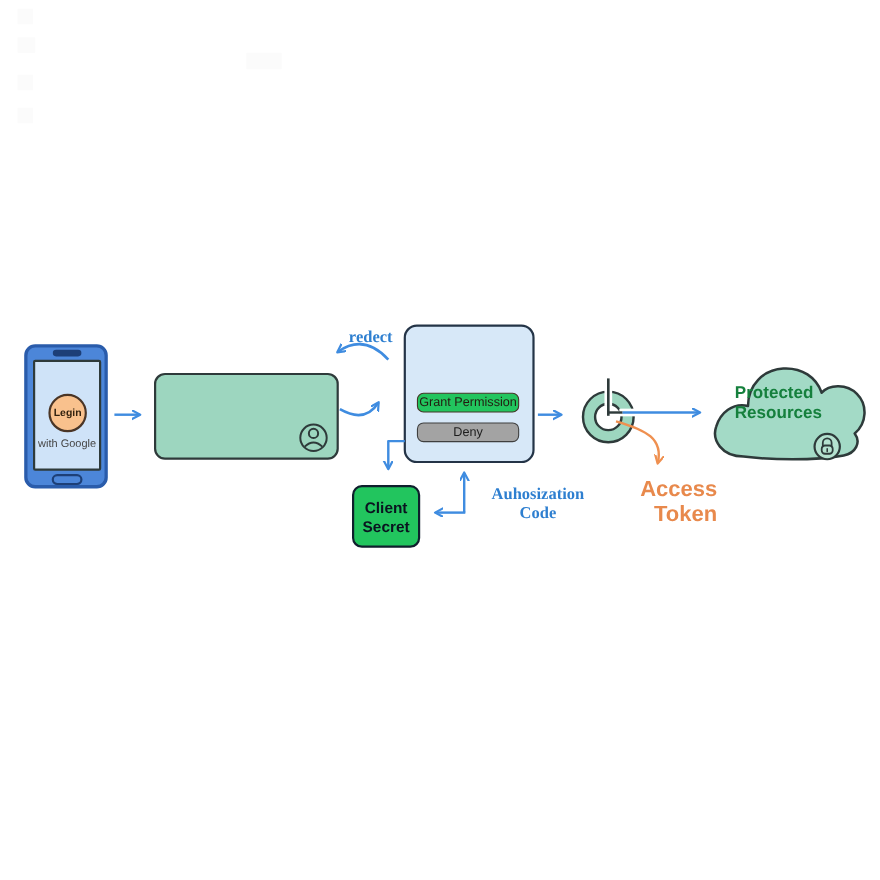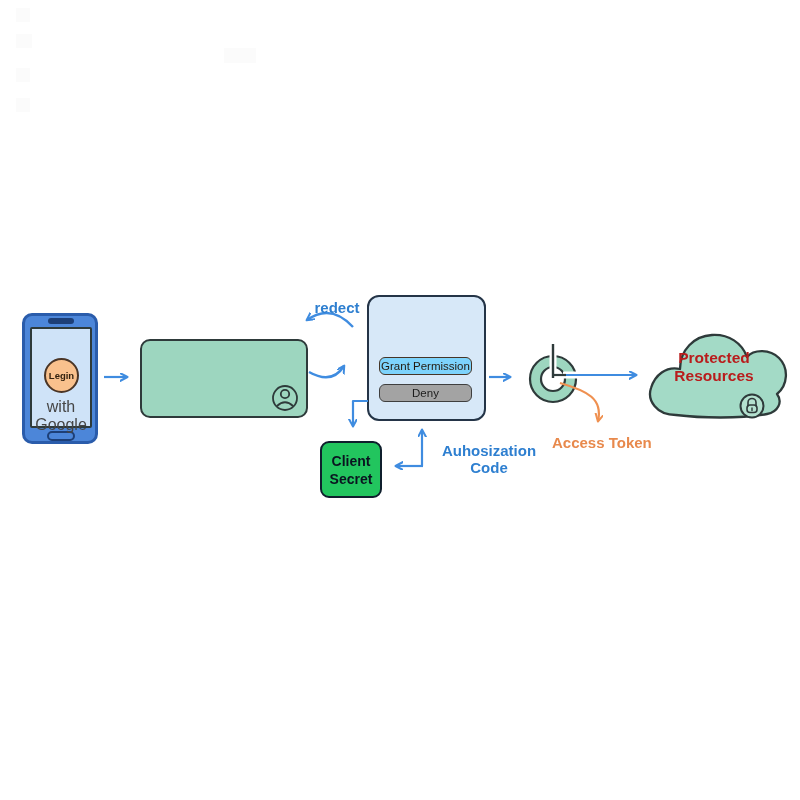--- a/index.html
+++ b/index.html
@@ -12,48 +12,48 @@
     border:3px solid #2a5cab;border-radius:10px;box-sizing:border-box;}
   .phone-screen{left:30px;top:327px;width:62px;height:101px;background:#cfe3f8;
     border:2px solid #2e3a3a;border-radius:2px;box-sizing:border-box;}
   .phone-speaker{left:48px;top:318px;width:26px;height:6px;background:#1d3f77;border-radius:3px;}
   .phone-home{left:47px;top:431px;width:28px;height:10px;border:2px solid #1d3f77;
     border-radius:6px;box-sizing:border-box;}
   .login-circle{left:44px;top:358px;width:35px;height:35px;border-radius:50%;
     background:#f9c18d;border:2px solid #4a3526;box-sizing:border-box;
     display:flex;align-items:center;justify-content:center;
     font-size:9.5px;font-weight:bold;color:#33220f;cursor:pointer;text-align:center;}
-  .with-google{left:28px;top:398px;width:66px;text-align:center;font-size:16px;color:#454545;}
+  .with-google{left:28px;top:398px;width:66px;text-align:center;font-size:10px;color:#454545;}
   
   .app-box{left:140px;top:339px;width:168px;height:79px;background:#9dd6bf;
     border:2.5px solid #2e3a3a;border-radius:10px;box-sizing:border-box;}
   .app-label{left:157px;top:352px;width:122px;font-size:15.5px;font-weight:600;
     color:#1b2329;line-height:21px;}
   
   .auth-box{left:367px;top:295px;width:119px;height:126px;background:#d7e8f8;
     border:2.5px solid #243447;border-radius:12px;box-sizing:border-box;}
   .auth-title{left:367px;top:306px;width:119px;text-align:center;font-size:16px;
     font-weight:600;color:#1b2430;line-height:20px;}
   .btn{box-sizing:border-box;display:flex;align-items:center;justify-content:center;
     font-size:11.5px;font-weight:500;color:#241b10;border-radius:6px;cursor:pointer;}
-  .grant-btn{left:379px;top:357px;width:93px;height:18px;background:#7dd3fc;border:1.6px solid #453527;}
+  .grant-btn{left:379px;top:357px;width:93px;height:18px;background:#22c55e;border:1.6px solid #453527;}
   .deny-btn{left:379px;top:384px;width:93px;height:18px;background:#a3a3a3;border:1.6px solid #3f3f3f;color:#1c1c1c;}
   
   .client-box{left:320px;top:441px;width:62px;height:57px;background:#22c55e;
     border:2.5px solid #0f1f2d;border-radius:9px;box-sizing:border-box;
     display:flex;align-items:center;justify-content:center;text-align:center;
     font-size:14px;font-weight:600;color:#0a1420;line-height:18px;}
   
-  .blue-label{color:#2e7fd0;font-weight:600;text-align:center;}
+  .blue-label{color:#2e7fd0;font-weight:600;text-align:center;font-family:Liberation Serif, serif;}
   .redirect-label{left:310px;top:299px;width:54px;font-size:15px;}
   .code-label{left:437px;top:442px;width:104px;font-size:15px;line-height:17px;}
-  .token-label{left:552px;top:434px;width:100px;text-align:left;font-size:15px;
+  .token-label{left:552px;top:434px;width:100px;text-align:right;font-size:20px;
     font-weight:600;color:#e8894c;}
-  .cloud-label{left:668px;top:349px;width:92px;text-align:center;font-size:15.5px;
-    font-weight:600;color:#b91c1c;line-height:18px;}
+  .cloud-label{left:668px;top:349px;width:92px;text-align:left;font-size:15.5px;
+    font-weight:600;color:#15803d;line-height:18px;}
   svg.decor{position:absolute;left:0;top:0;pointer-events:none;}
 </style>
 </head>
 <body>
 
 <div id="stage">
 
   <div class="faint-square" style="left:16px;top:8px;width:14px;height:14px;"></div>
   <div class="faint-square" style="left:16px;top:34px;width:16px;height:14px;"></div>
   <div class="faint-square" style="left:16px;top:68px;width:14px;height:14px;"></div>

